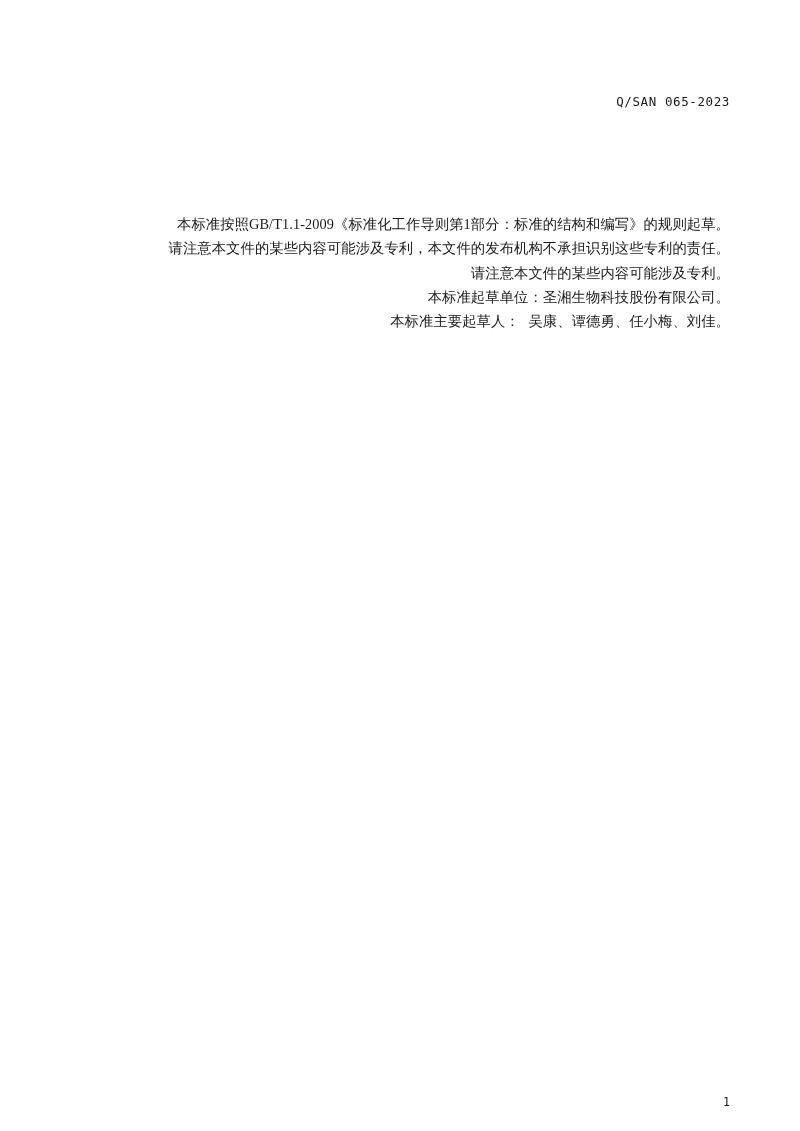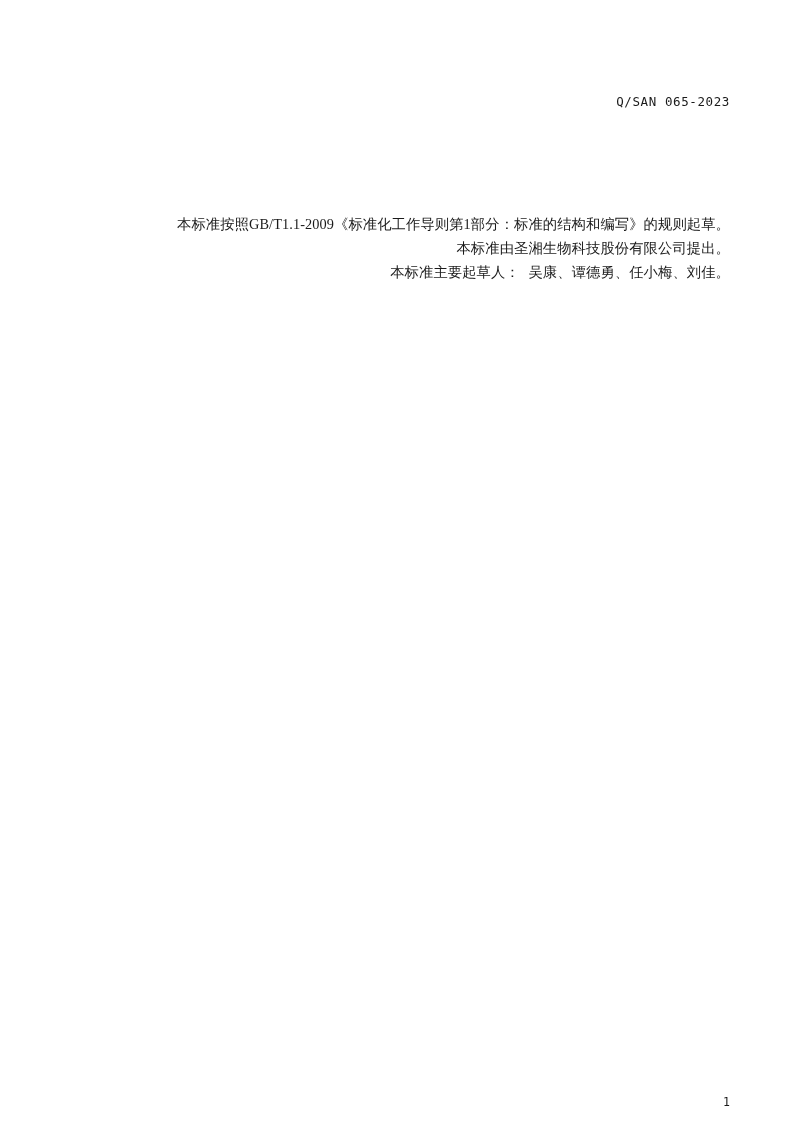--- a/index.html
+++ b/index.html
@@ -79,19 +79,21 @@
 </head>
 <body>
 
 <div class="page">
 
   <div class="header-code">Q/SAN 065-2023</div>
 
 
   <div class="body-block">
     <div class="para">本标准按照GB/T1.1-2009《标准化工作导则第1部分：标准的结构和编写》的规则起草。</div>
-    <div class="para">本标准由圣湘生物科技股份有限公司提出。</div>
+    <div class="para">请注意本文件的某些内容可能涉及专利，本文件的发布机构不承担识别这些专利的责任。</div>
+    <div class="para">请注意本文件的某些内容可能涉及专利。</div>
+    <div class="para">本标准起草单位：圣湘生物科技股份有限公司。</div>
     <div class="para indent-names">本标准主要起草人： 吴康、谭德勇、任小梅、刘佳。</div>
   </div>
 
   <div class="page-number">1</div>
 
 </div>
 
 </body></html>

